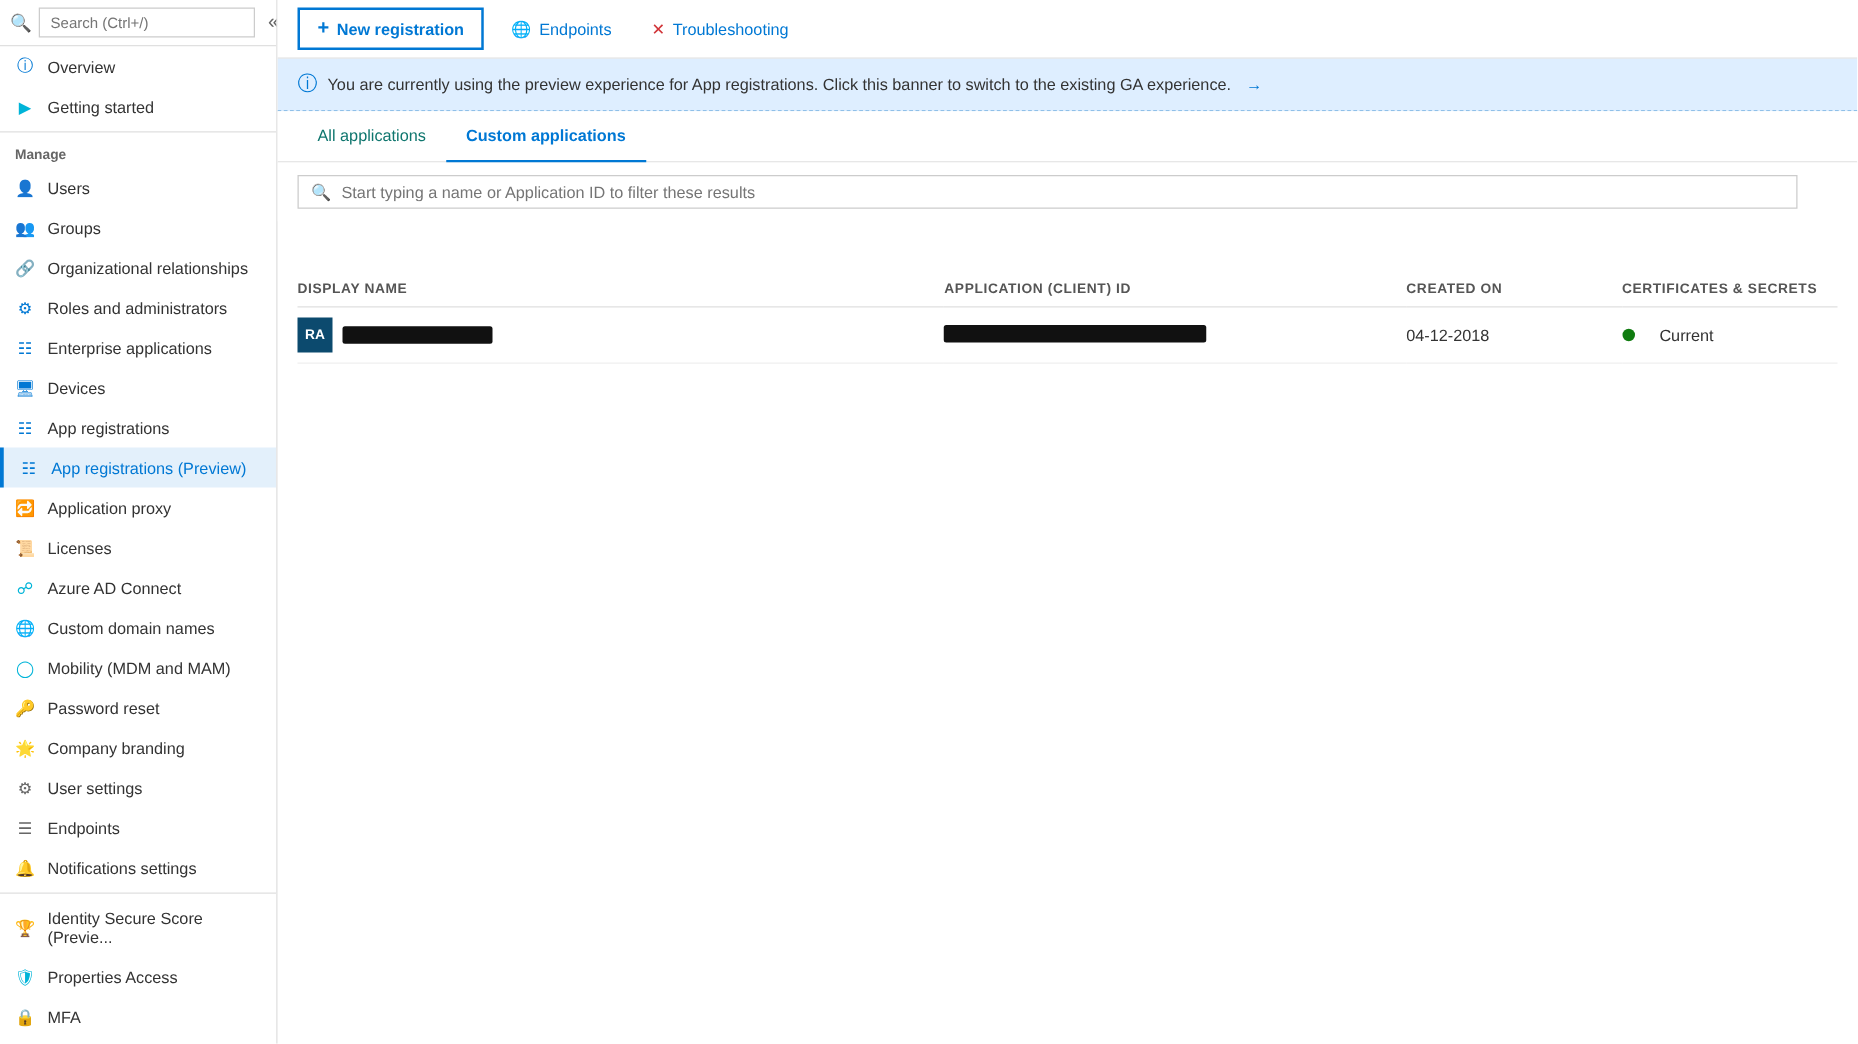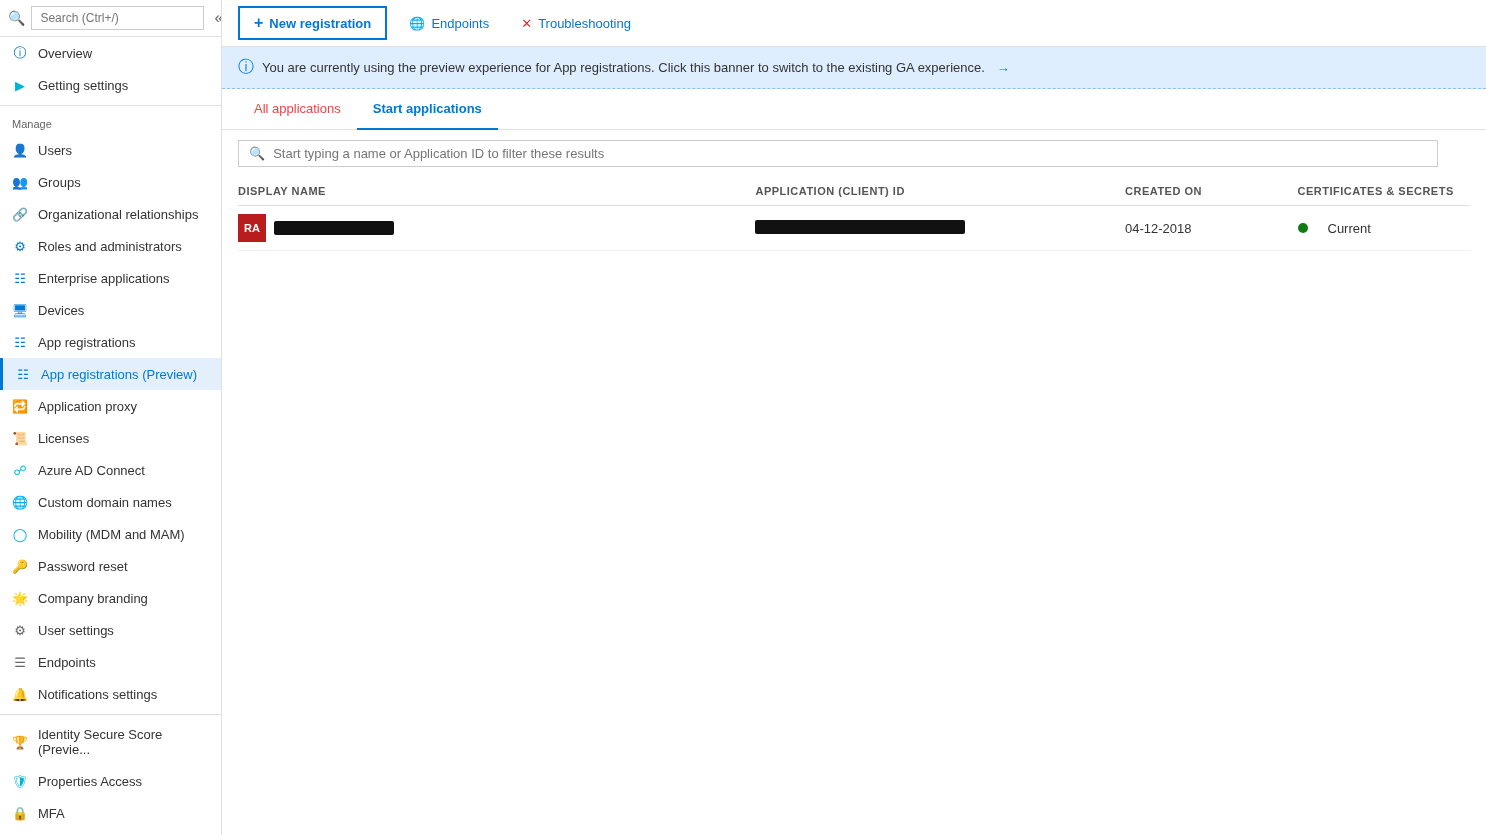--- a/index.html
+++ b/index.html
@@ -52,21 +52,21 @@
     }
     .sidebar-item.active {
       background: #e3f0fb;
       color: #0078d4;
       border-left: 3px solid #0078d4;
     }
     .sidebar-section-label {
       padding: 8px 12px 4px 12px;
       font-size: 11px;
       color: #666;
-      font-weight: 400;
+      font-weight: 700;
       text-transform: none;
     }
     .sidebar-divider {
       border: none;
       border-top: 1px solid #e0e0e0;
       margin: 4px 0;
     }
     .icon-box {
       width: 16px;
       height: 16px;
@@ -148,21 +148,21 @@
       display: flex;
       gap: 0;
       padding: 0 16px;
       border-bottom: 1px solid #e0e0e0;
       background: #fff;
     }
     .tab {
       padding: 12px 16px;
       cursor: pointer;
       font-size: 13px;
-      color: #ef4444;
+      color: #0f766e;
       border-bottom: 2px solid transparent;
       margin-bottom: -1px;
     }
     .tab.active {
       color: #0078d4;
       border-bottom: 2px solid #0078d4;
       font-weight: 600;
     }
 
     
@@ -189,20 +189,21 @@
     
     .table-container {
       flex: 1;
       overflow-y: auto;
       padding: 0 16px;
     }
     table {
       width: 100%;
       border-collapse: collapse;
       table-layout: fixed;
+      margin-top: 40px;
     }
     thead tr {
       border-bottom: 1px solid #e0e0e0;
     }
     th {
       text-align: left;
       padding: 8px 8px 8px 0;
       font-size: 11px;
       font-weight: 700;
       color: #555;
@@ -219,21 +220,21 @@
     .col-appid { width: 30%; }
     .col-created { width: 14%; }
     .col-certs { width: 14%; }
 
     .app-avatar {
       display: inline-flex;
       align-items: center;
       justify-content: center;
       width: 28px;
       height: 28px;
-      background: #b91c1c;
+      background: #0c4a6e;
       color: #fff;
       font-size: 11px;
       font-weight: 700;
       margin-right: 8px;
       flex-shrink: 0;
     }
     .app-name-cell {
       display: flex;
       align-items: center;
     }
@@ -266,21 +267,21 @@
     <input type="text" style="border: 1px solid rgb(204, 204, 204); padding: 4px 8px; font-size: 12px; width: 176px; outline: none;" placeholder="Search (Ctrl+/)">
     <button class="sidebar-collapse-btn" title="Collapse">«</button>
   </div>
 
   <div class="sidebar-item">
     <span class="icon-box icon-blue">ⓘ</span>
     <span>Overview</span>
   </div>
   <div class="sidebar-item">
     <span class="icon-box icon-teal">▶</span>
-    <span>Getting settings</span>
+    <span>Getting started</span>
   </div>
 
   <hr class="sidebar-divider">
   <div class="sidebar-section-label">Manage</div>
 
   <div class="sidebar-item">
     <span class="icon-box icon-blue">👤</span>
     <span>Users</span>
   </div>
   <div class="sidebar-item">
@@ -386,21 +387,21 @@
   </div>
 
   <div class="banner">
     <span style="color:#0078d4; font-size:16px;">ⓘ</span>
     <span>You are currently using the preview experience for App registrations. Click this banner to switch to the existing GA experience.</span>
     <span class="banner-arrow">→</span>
   </div>
 
   <div class="tabs">
     <div class="tab">All applications</div>
-    <div class="tab active">Start applications</div>
+    <div class="tab active">Custom applications</div>
   </div>
 
   <div class="filter-bar">
     <div class="filter-input-wrapper">
       <span style="color:#888;">🔍</span>
       <input type="text" style="border: none; outline: none; font-size: 13px; color: rgb(136, 136, 136); width: 100%;" placeholder="Start typing a name or Application ID to filter these results">
     </div>
   </div>
 
   <div class="table-container">

